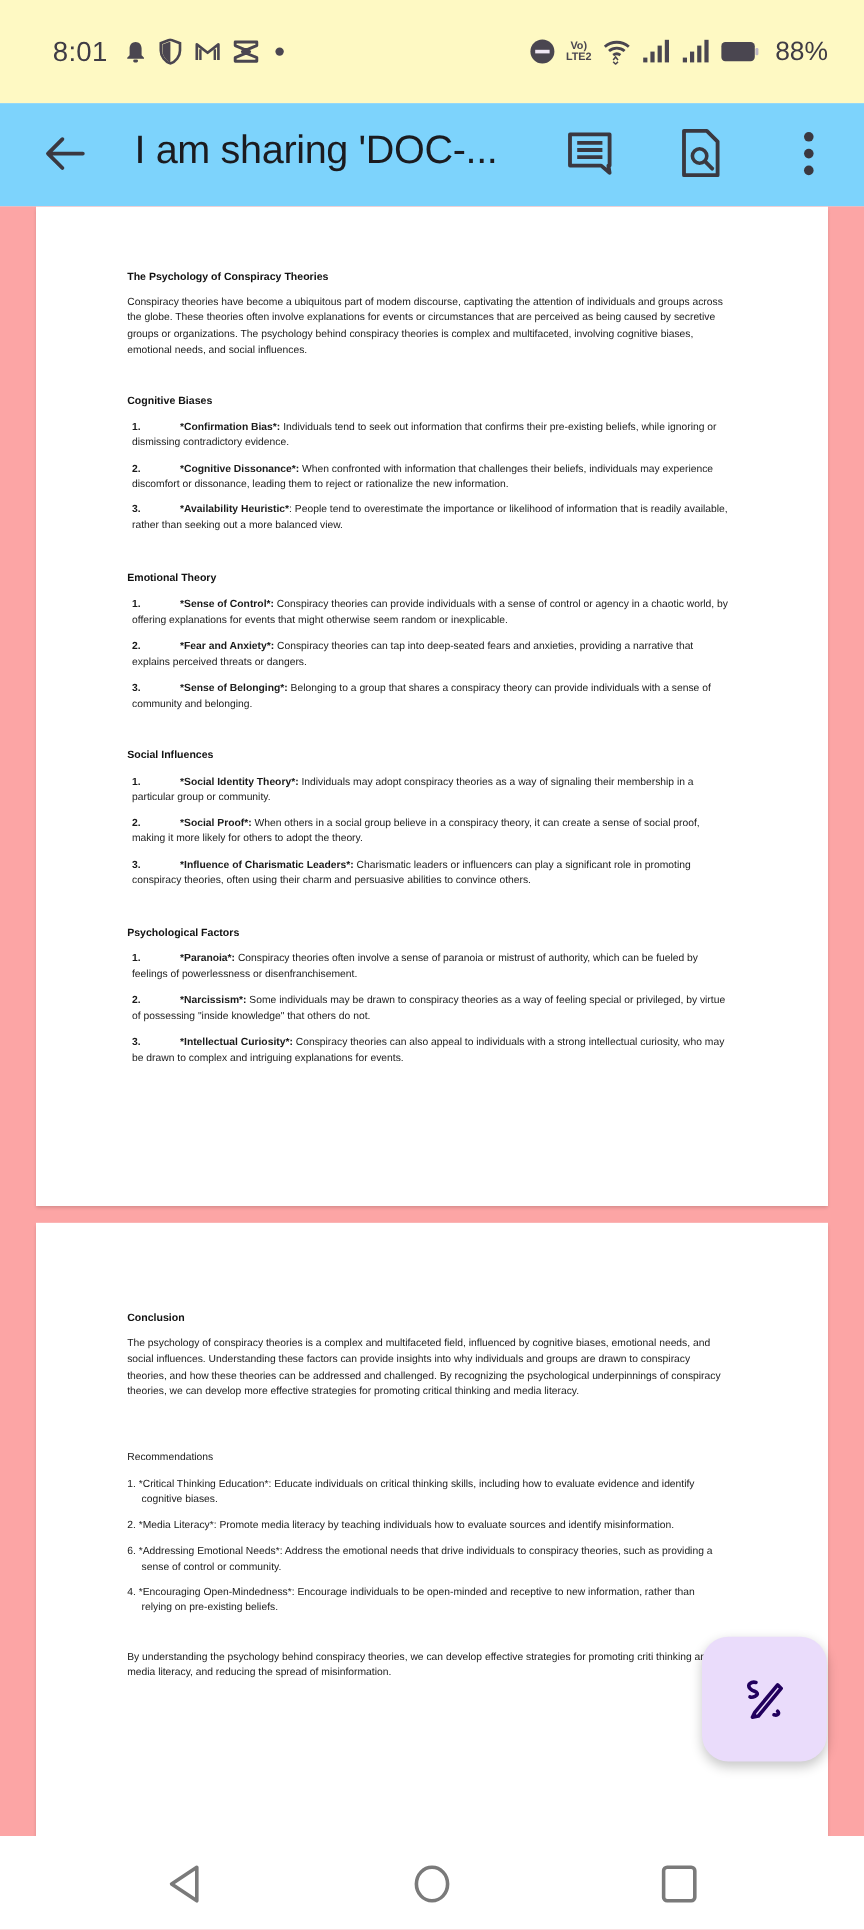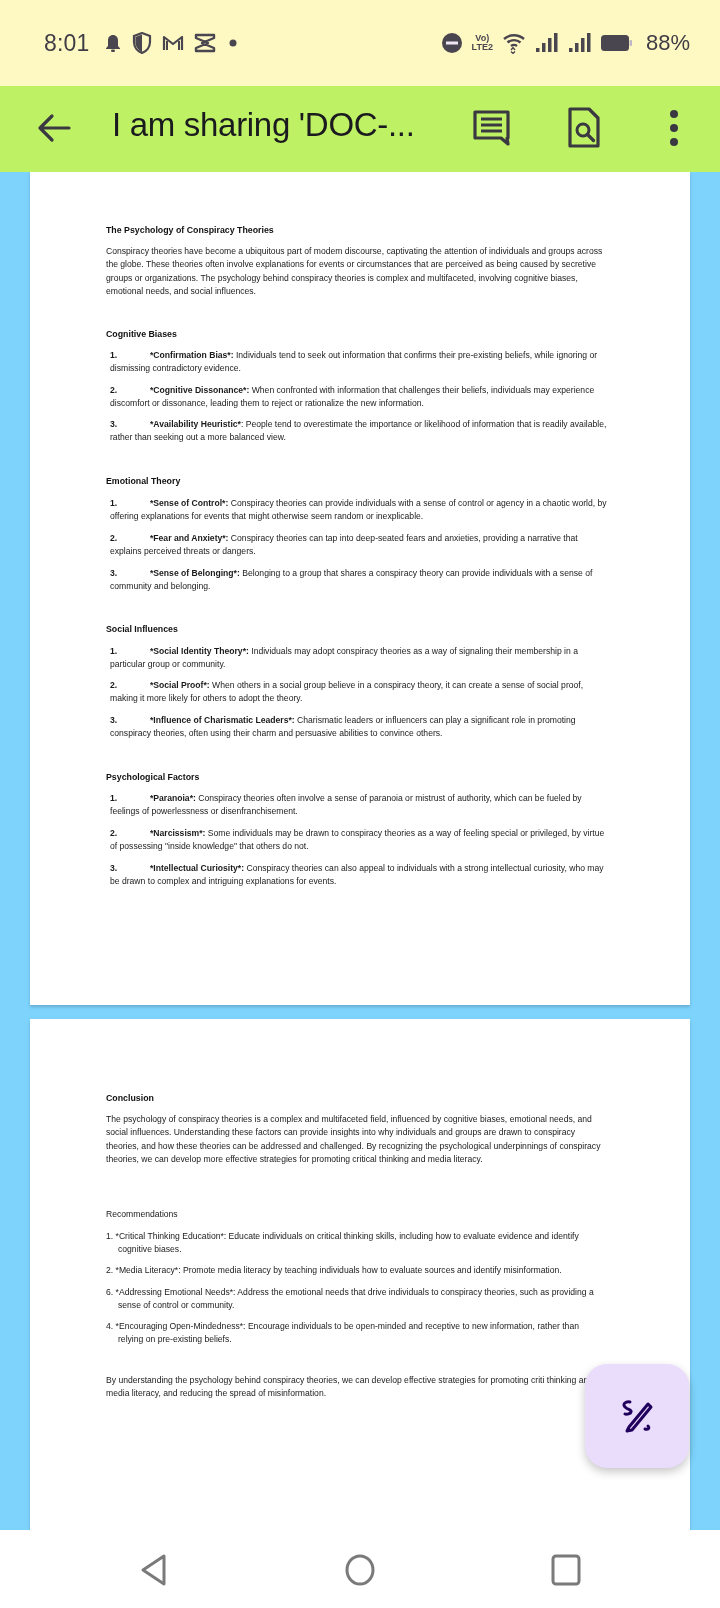--- a/index.html
+++ b/index.html
@@ -18,32 +18,32 @@
     }
     .status-left { display: flex; align-items: center; gap: 10px; }
     .status-time { font-size: 23px; color: #3f3c45; letter-spacing: 0.2px; margin-right: 4px; }
     .status-right { margin-left: auto; display: flex; align-items: center; gap: 9px; }
     .status-battery-pct { font-size: 22px; color: #3f3c45; margin-left: 4px; }
     .sicon { display: inline-flex; align-items: center; justify-content: center; }
 
     
     .app-bar {
       position: absolute; top: 86px; left: 0; width: 720px; height: 86px;
-      background: #bef264;
+      background: #7dd3fc;
       display: flex; align-items: center;
     }
     .back-btn { position: absolute; left: 30px; top: 18px; width: 48px; height: 48px; display:flex; align-items:center; justify-content:center; }
     .app-title { position: absolute; left: 112px; top: 20px; font-size: 33px; color: #1b1b1f; white-space: nowrap; letter-spacing: -0.3px; }
     .act-btn { position: absolute; top: 16px; width: 52px; height: 52px; display:flex; align-items:center; justify-content:center; }
     .act-comments { left: 466px; }
     .act-find { left: 558px; }
     .act-more { left: 648px; }
 
     
-    .doc-area { position: absolute; top: 172px; left: 0; width: 720px; height: 1358px; background: #7dd3fc; overflow: hidden; }
+    .doc-area { position: absolute; top: 172px; left: 0; width: 720px; height: 1358px; background: #fca5a5; overflow: hidden; }
     .page {
       position: absolute; left: 30px; width: 660px; background: #ffffff;
       box-shadow: 0 2px 3px rgba(0,0,0,0.18);
     }
     .page1 { top: 0; height: 833px; }
     .page2 { top: 847px; height: 560px; }
 
     .doc-text { font-size: 8.6px; color: #1a1a1a; line-height: 13.3px; }
     .doc-h { font-weight: bold; font-size: 8.8px; color: #111; position: absolute; left: 76px; }
     .doc-p { position: absolute; left: 76px; width: 500px; }

